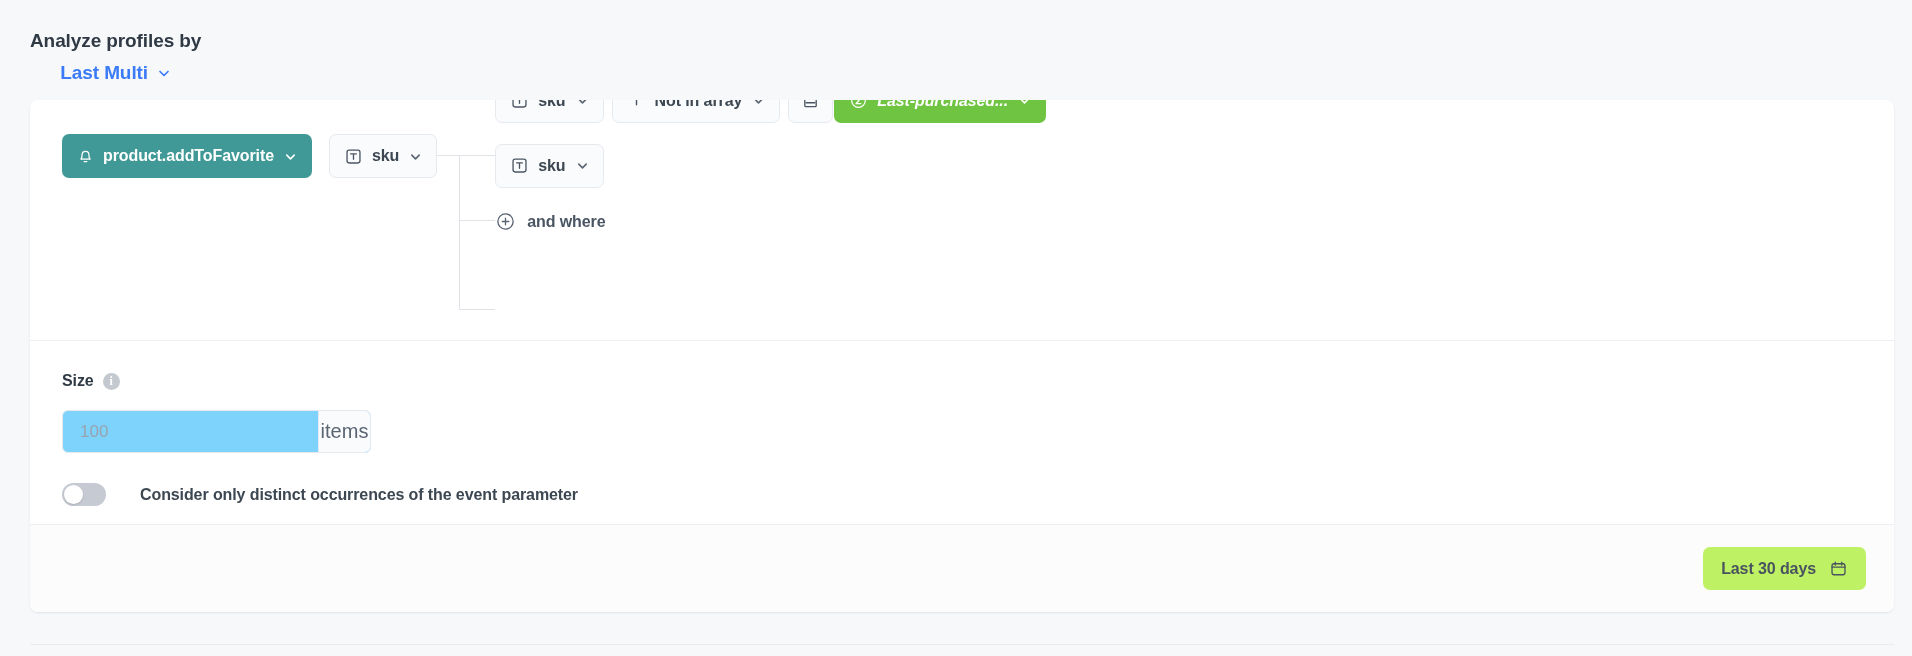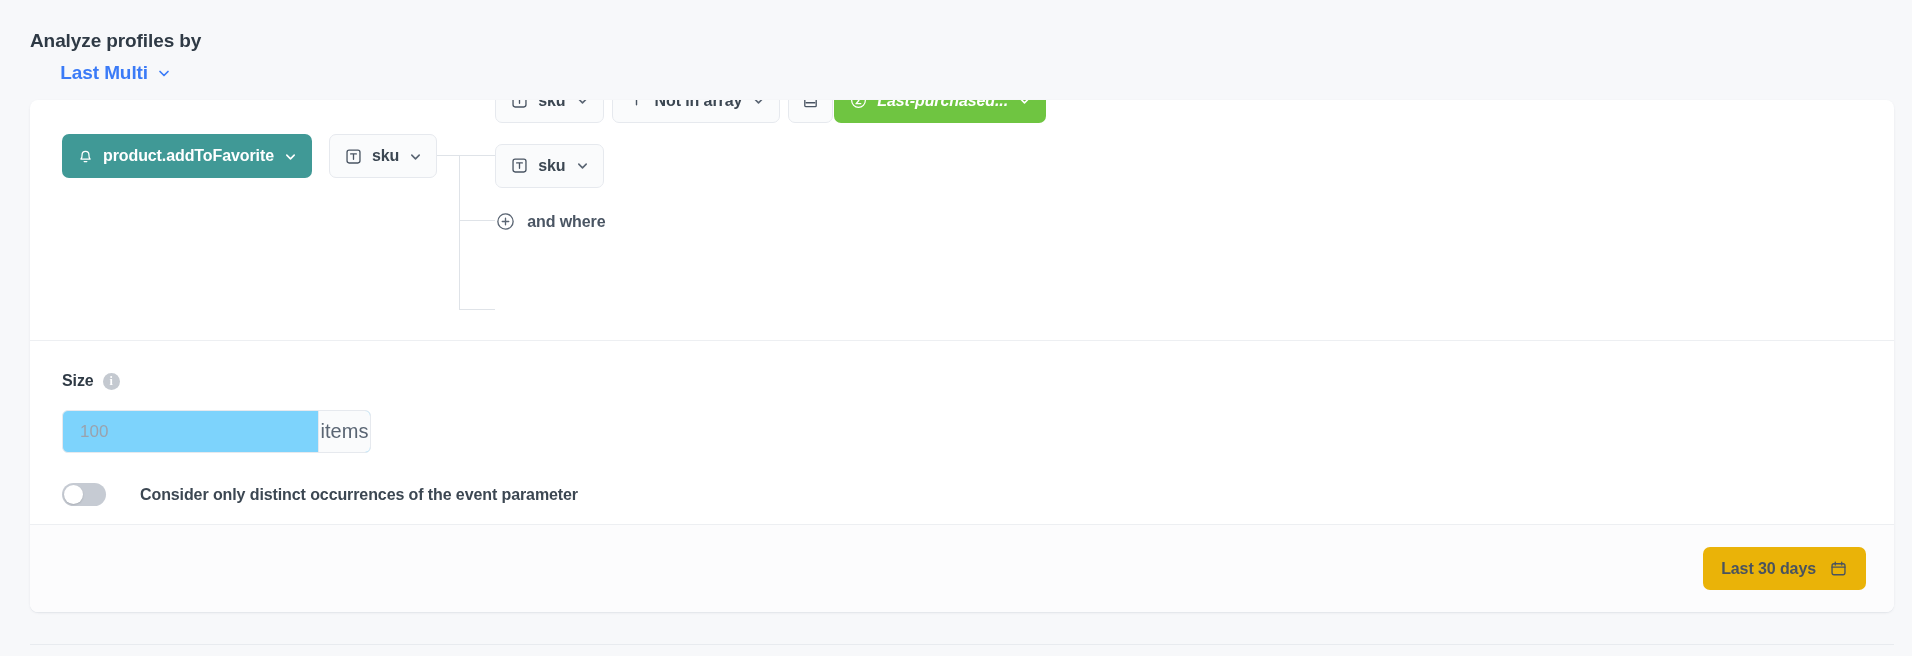--- a/index.html
+++ b/index.html
@@ -147,21 +147,21 @@
     position: absolute; left: 0; bottom: 0;
     width: 100%; height: 88px;
     background: #FCFCFD;
     border-top: 1px solid #EDEFF2;
     display: flex; align-items: center; justify-content: flex-end;
     padding-right: 28px;
   }
   .daterange-btn {
     display: inline-flex; align-items: center; gap: 13px;
     height: 43px; padding: 0 18px;
-    border-radius: 7px; background: #eab308; border: none;
+    border-radius: 7px; background: #bef264; border: none;
     font-size: 16px; font-weight: bold; color: #49535F;
     cursor: pointer; letter-spacing: -0.1px;
     font-family: "Liberation Sans", sans-serif;
   }
 
   
   .bottom-rule {
     position: absolute; left: 30px; top: 644px;
     width: 1864px; height: 1px; background: #E8EBEF;
   }

